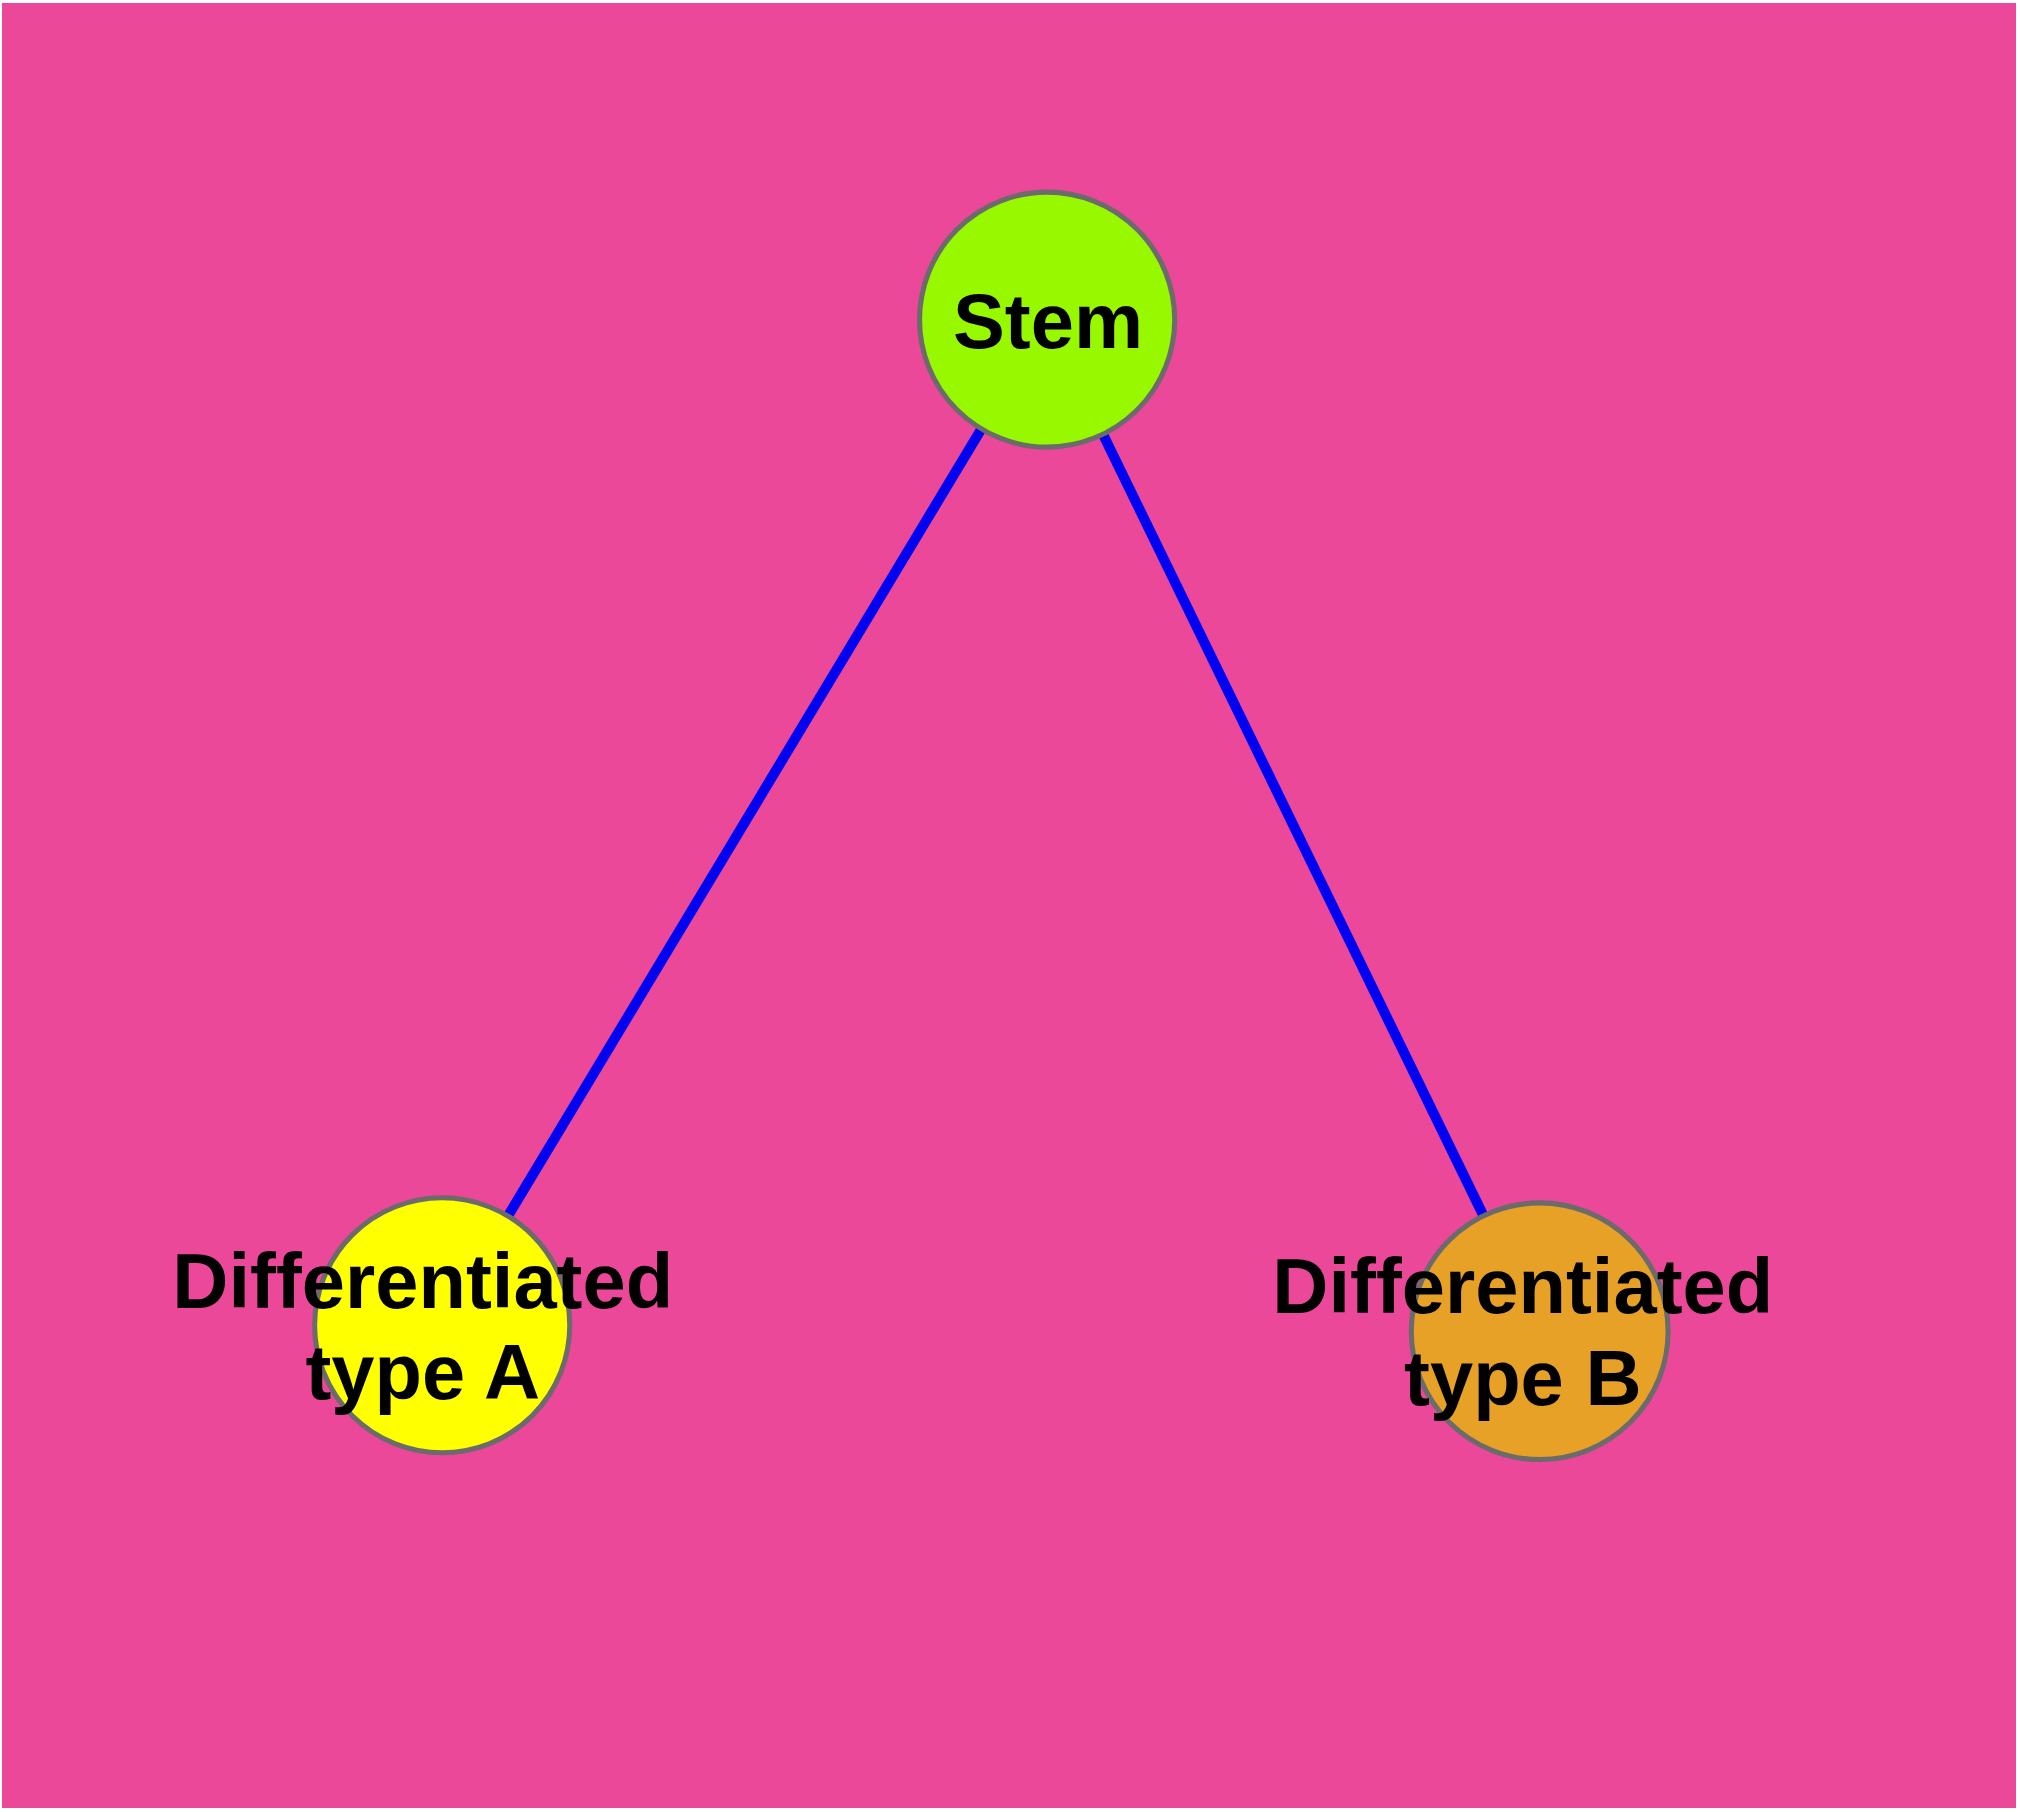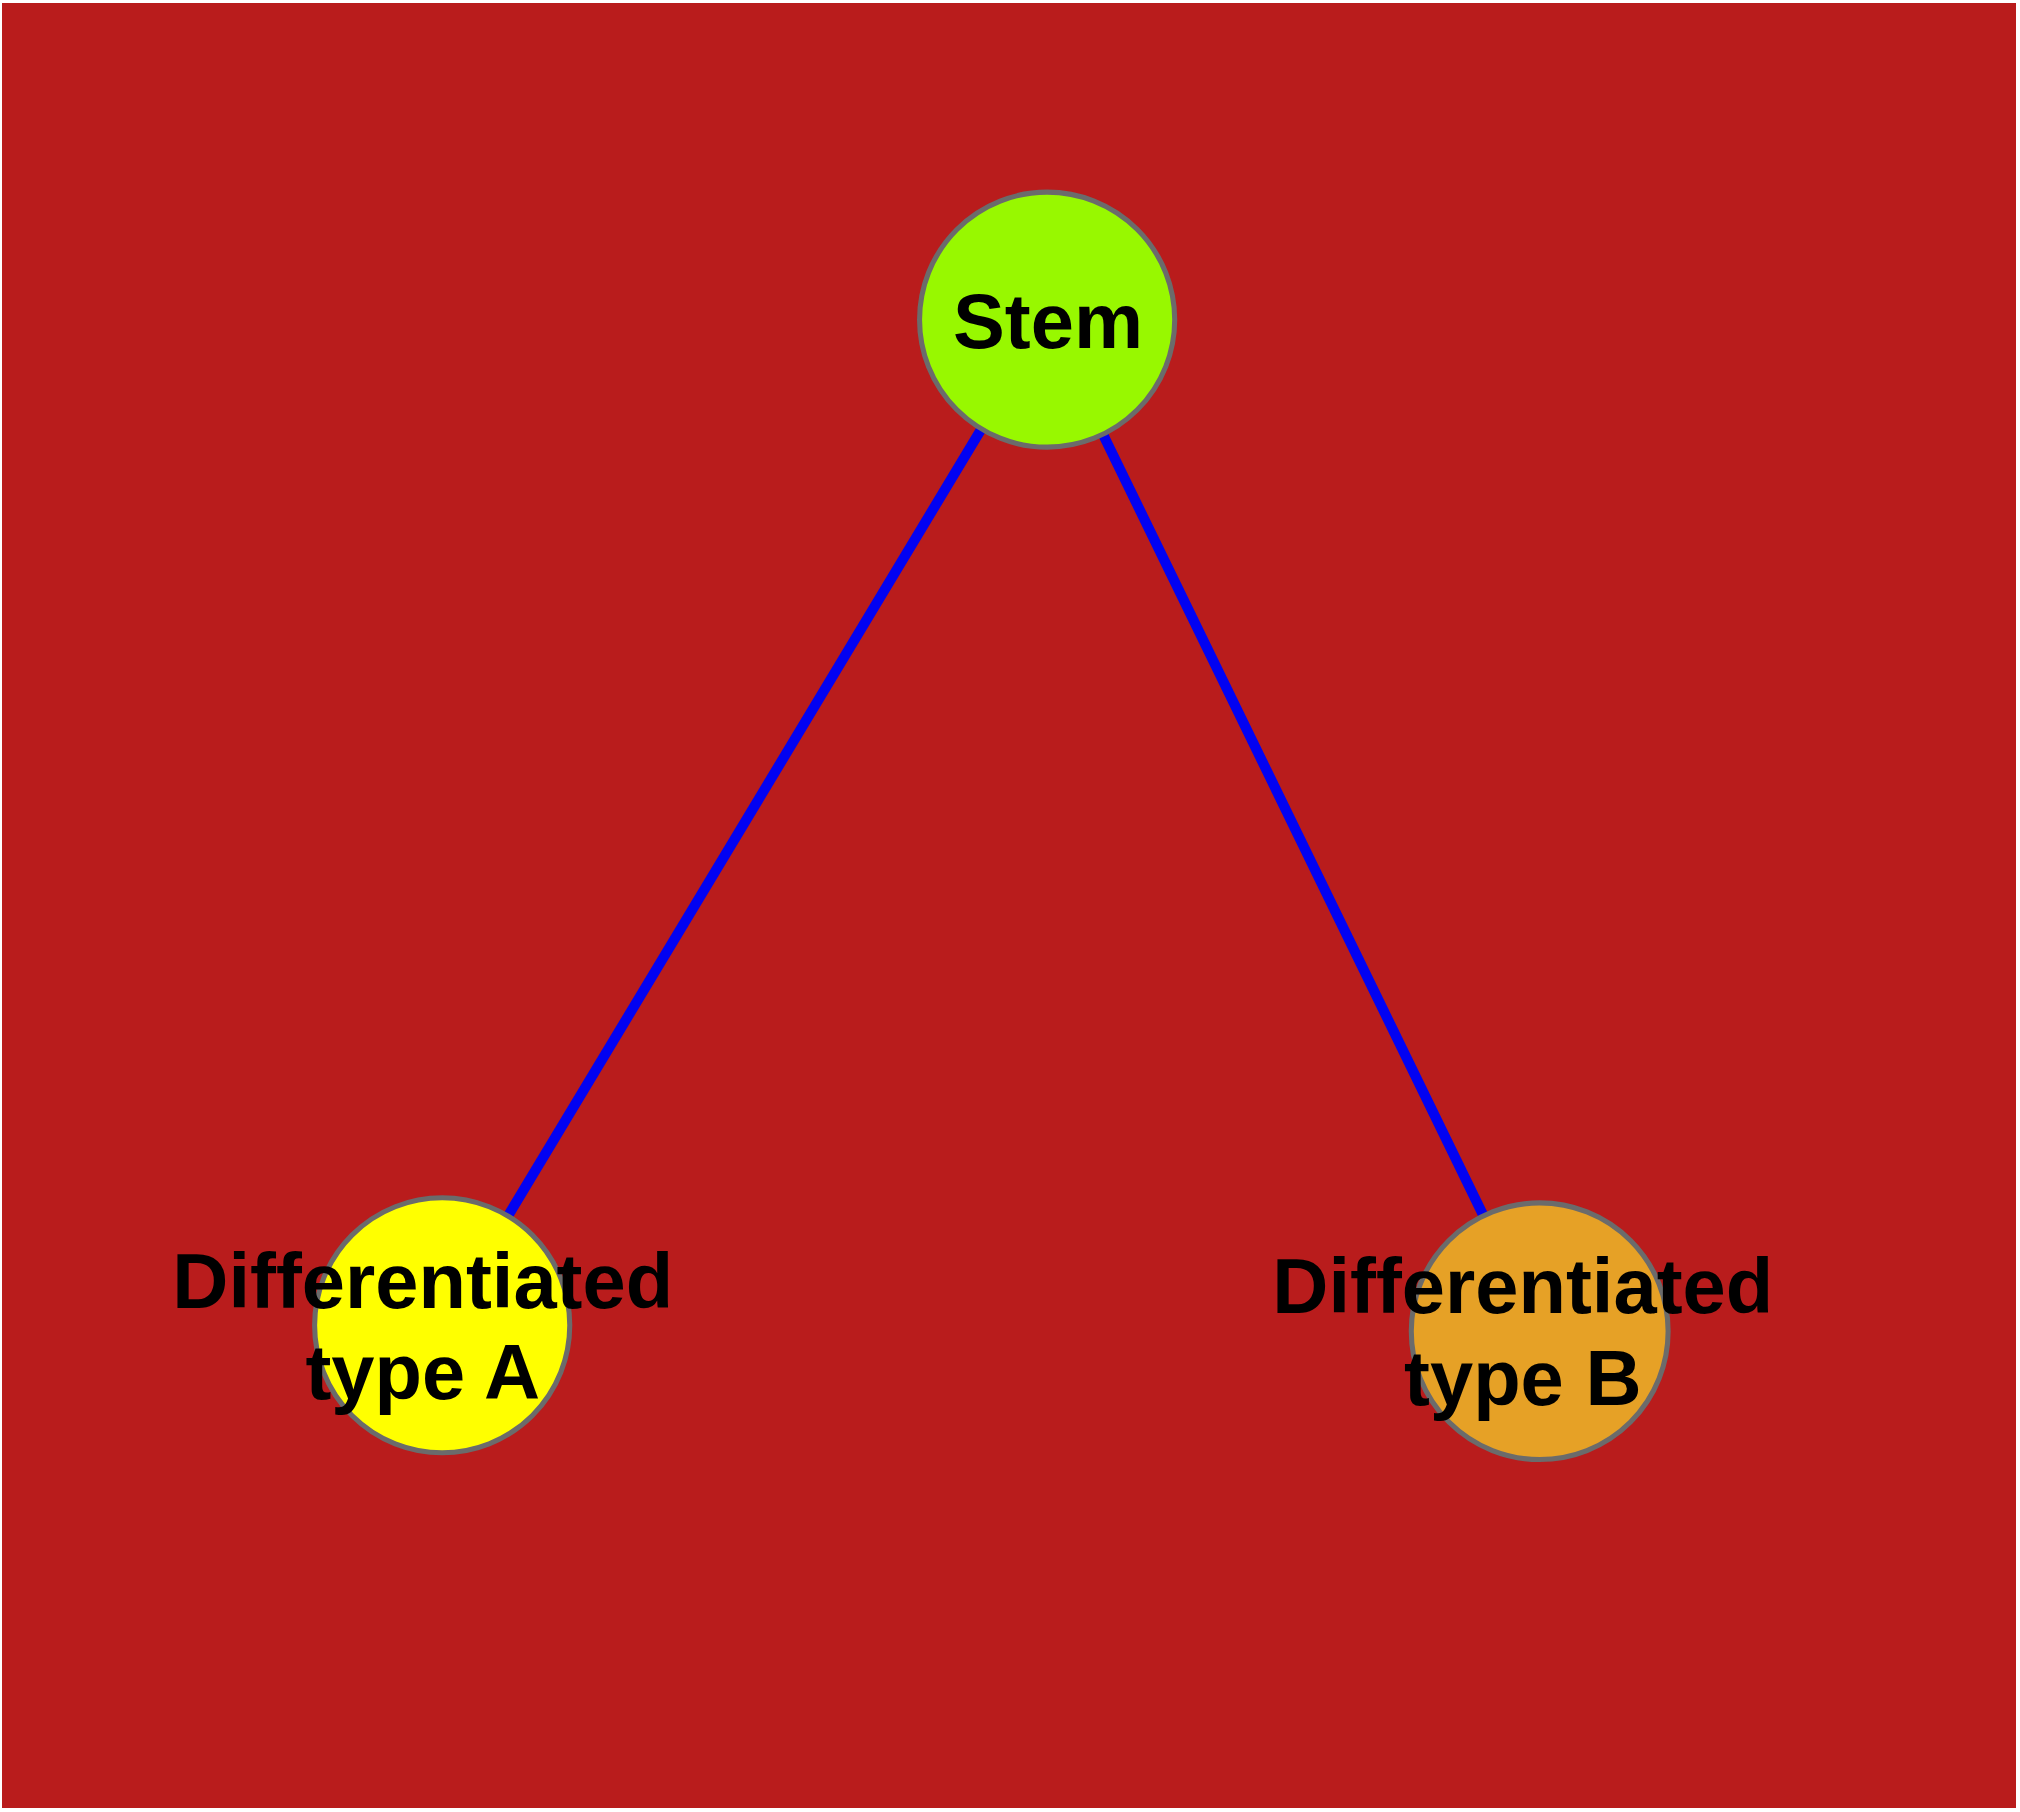--- a/index.html
+++ b/index.html
@@ -46,21 +46,21 @@
     font-size: 92px;
     font-weight: bold;
     fill: #000000;
     text-anchor: middle;
   }
 </style>
 </head>
 <body>
 
 <div class="page">
-  <div class="canvas" data-bind-style="background:diagram.canvas_background_color" style="background: #b91c1c; padding-left: 8px;">
+  <div class="canvas" data-bind-style="background:diagram.canvas_background_color" style="background: #ec4899; padding-left: 8px;">
 
     <svg class="graph" viewBox="0 0 2384 2138" preserveAspectRatio="none">
 
       <line class="edge" x1="1237" y1="375" x2="521" y2="1566" stroke="#0202f2"></line>
 
       <line class="edge" x1="1237" y1="375" x2="1820" y2="1573" stroke="#0202f2"></line>
 
       <circle class="node-circle" cx="1237" cy="375" r="151" fill="#98f800"></circle>
 
       <circle class="node-circle" cx="521" cy="1566" r="151" fill="#ffff00"></circle>

